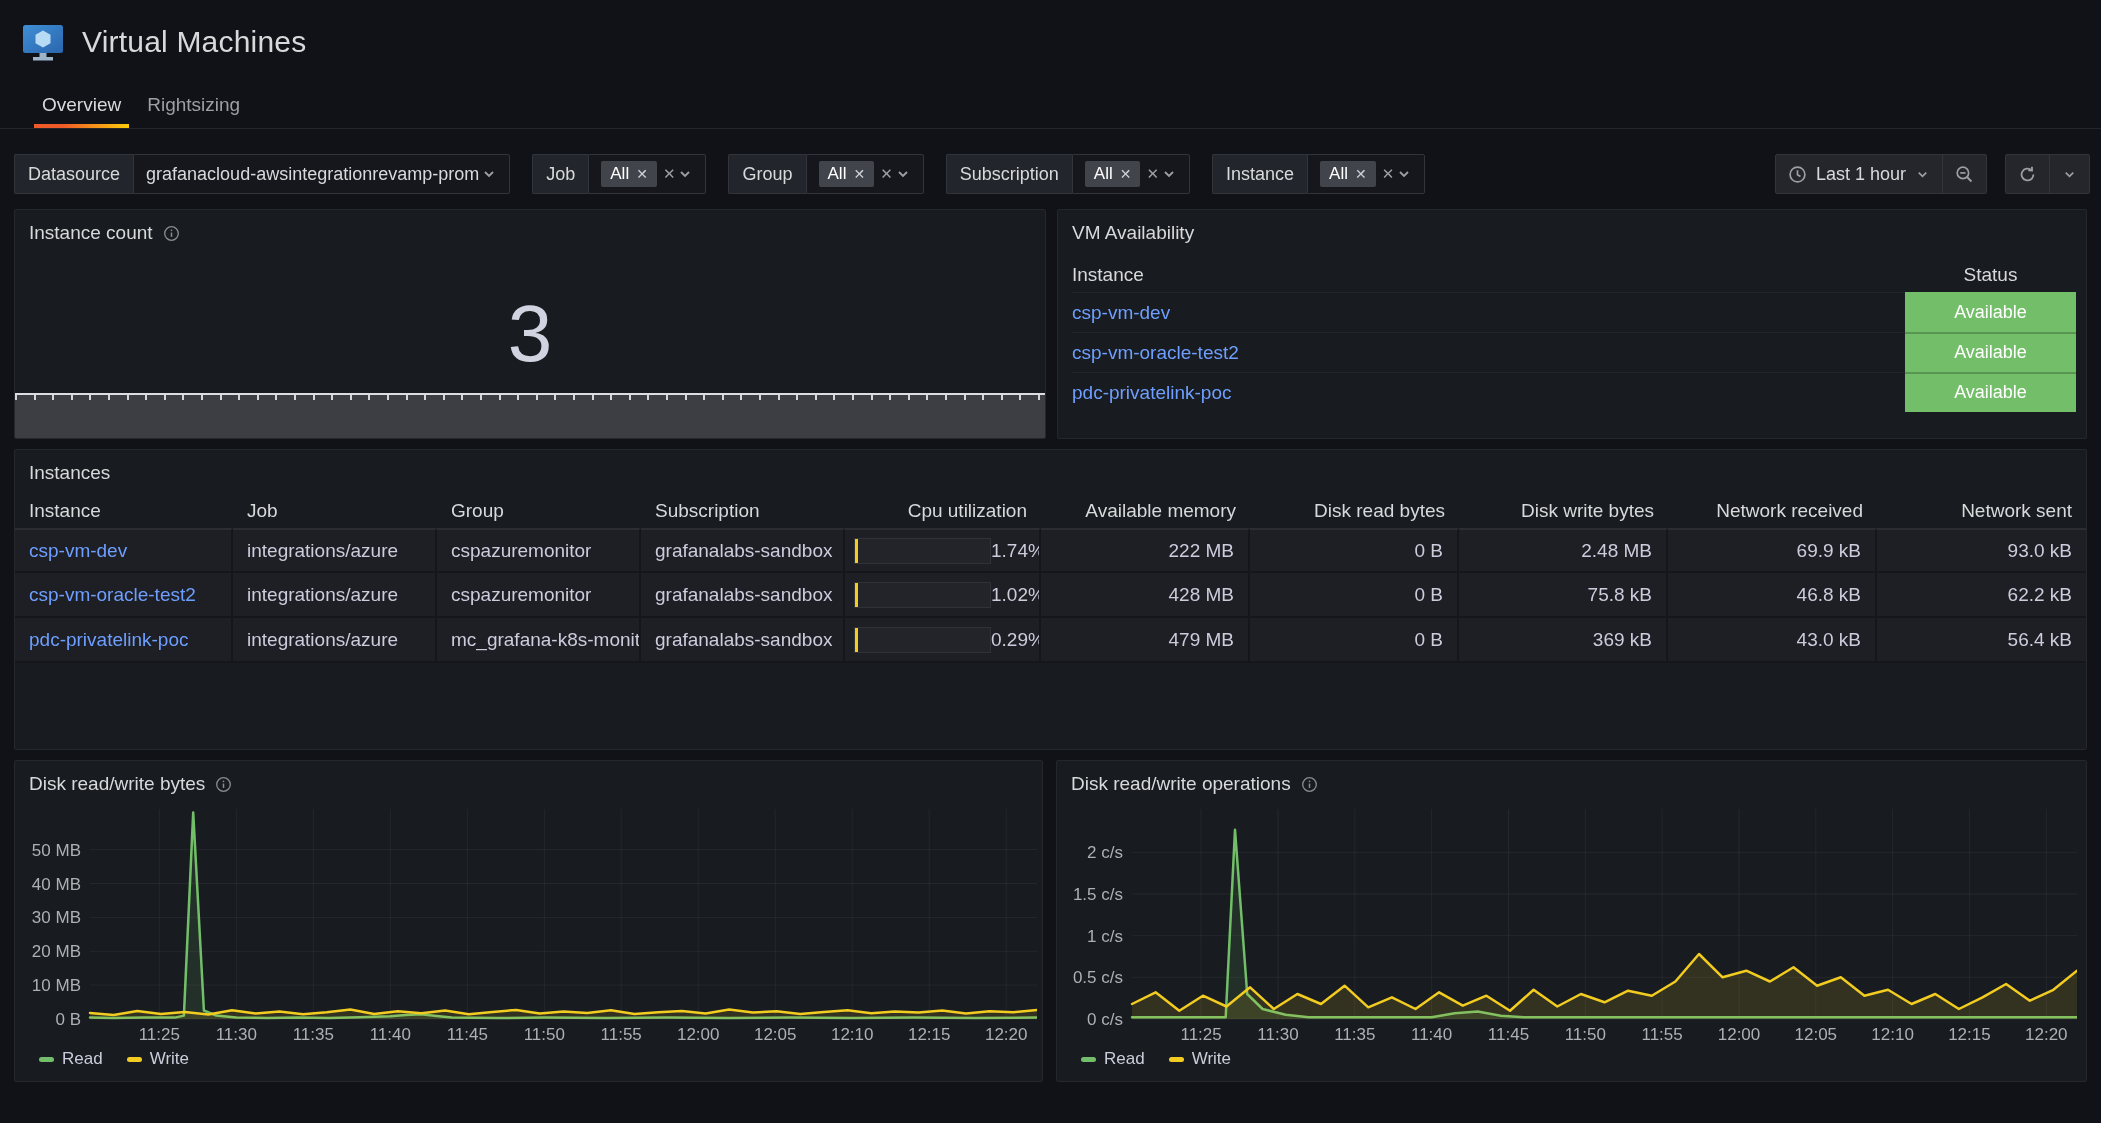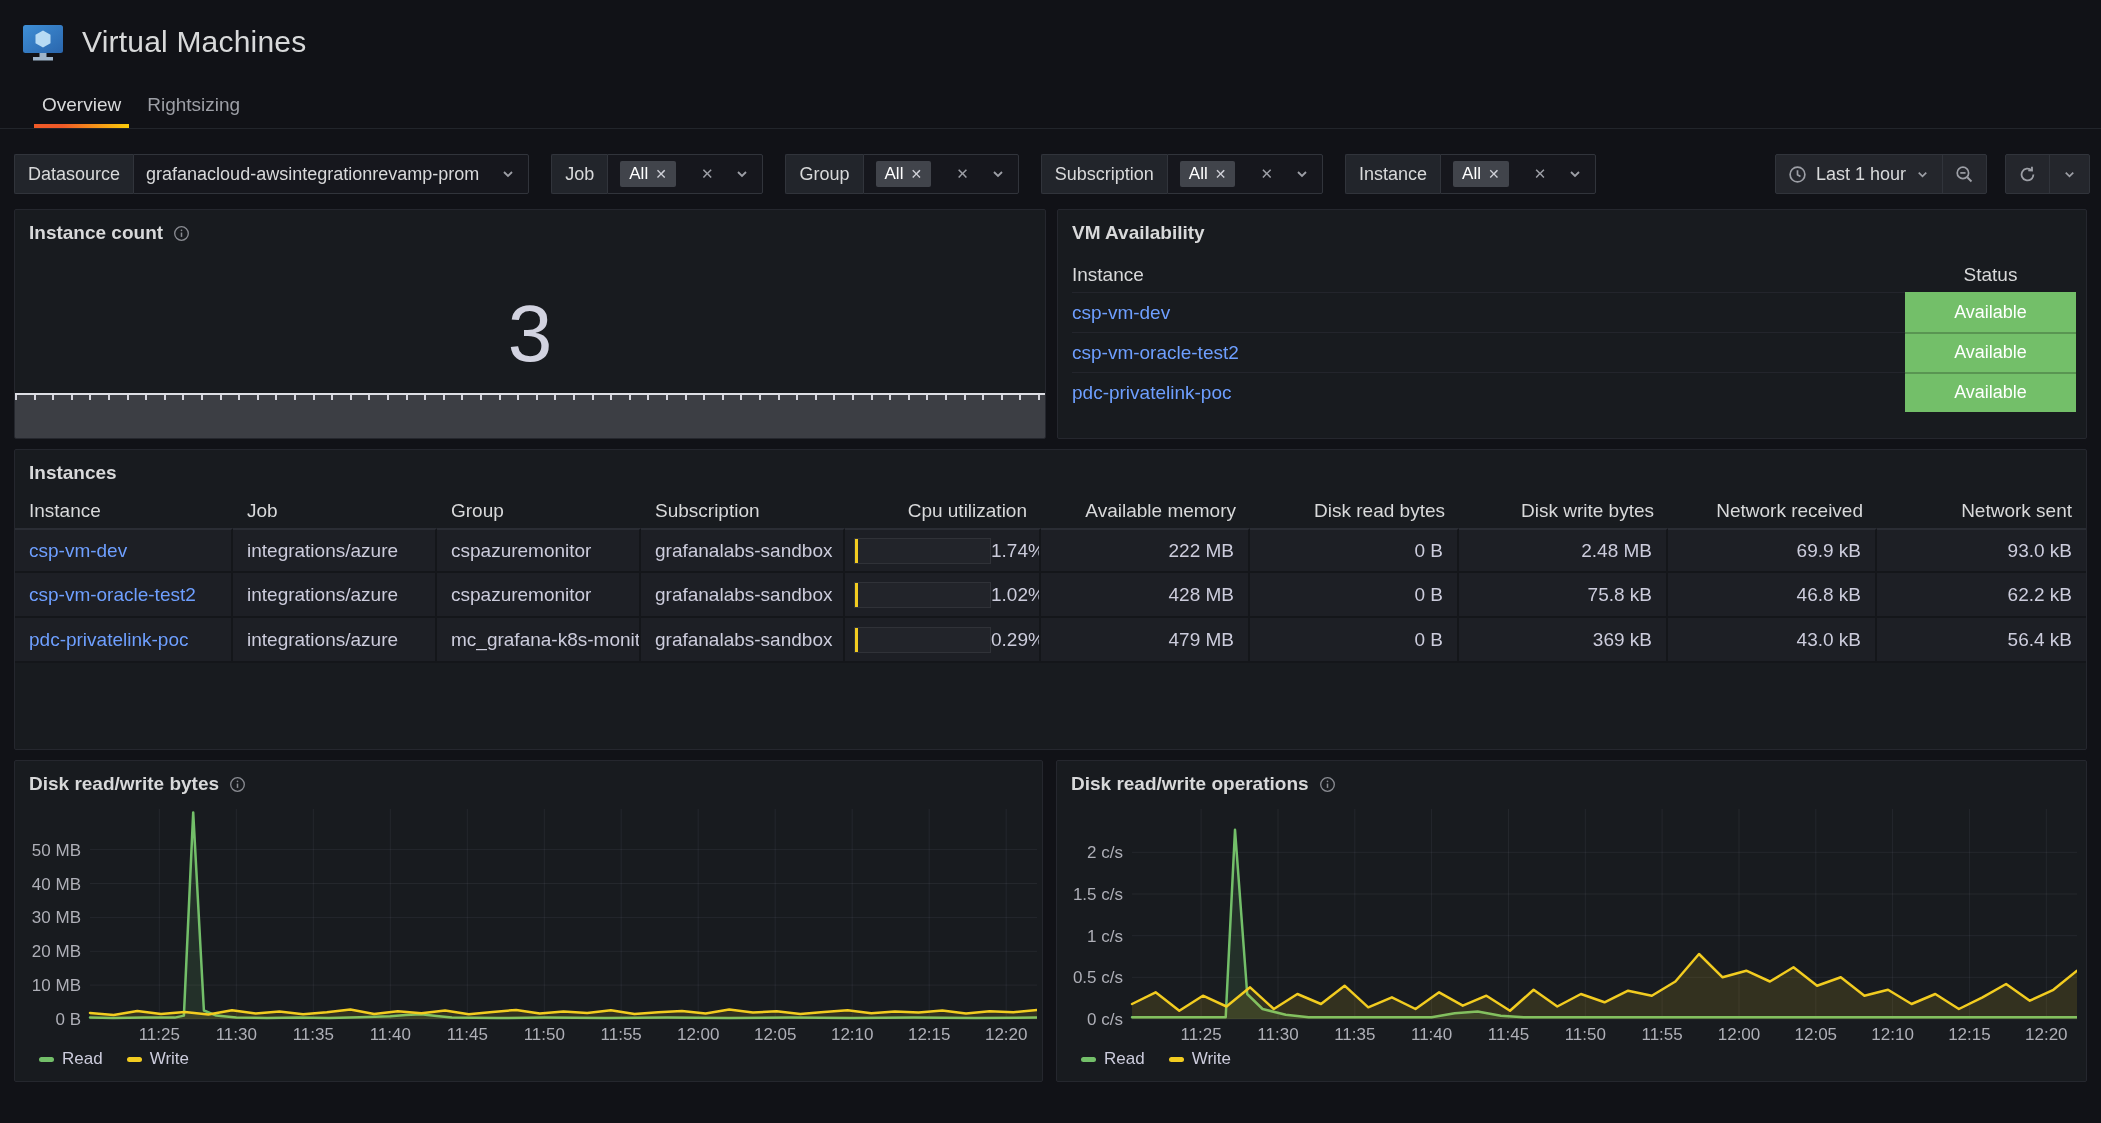--- a/index.html
+++ b/index.html
@@ -21,37 +21,37 @@
   .tab.active{color:var(--bright);}
   .tab.active::after{content:"";position:absolute;left:0;right:0;bottom:0;height:4px;
     background:linear-gradient(90deg,#f05a28 30%,#fbca0a 99%);}
   .tabline{height:1px;background:#22252b;}
 
   
   .filter-row{display:flex;align-items:center;gap:22px;margin:25px 11px 0 14px;height:40px;}
   .control{display:flex;height:40px;}
   .control-label{display:flex;align-items:center;background:var(--ctrl-bg);border:1px solid var(--ctrl-border);
     border-right:none;padding:0 13px;font-size:18px;color:var(--bright);border-radius:2px 0 0 2px;white-space:nowrap;}
-  .control-value{display:flex;align-items:center;gap:21px;border:1px solid var(--ctrl-border);
+  .control-value{display:flex;align-items:center;gap:2px;border:1px solid var(--ctrl-border);
     padding:4px 12px;font-size:18px;color:var(--bright);border-radius:0 2px 2px 0;background:#16171d;white-space:nowrap;}
   .chip{display:inline-flex;align-items:center;gap:7px;background:#41444b;border-radius:2px;padding:3px 9px;font-size:17px;color:#fff;}
   .chip-x{font-size:14px;color:#d0d1d8;cursor:pointer;}
   .clear-x{font-size:15px;color:var(--dim);cursor:pointer;margin-left:4px;}
   .icon{color:var(--dim);display:inline-flex;}
   .right-tools{margin-left:auto;display:flex;gap:18px;}
   .toolbtn{display:flex;align-items:center;height:40px;background:#24262c;border:1px solid var(--ctrl-border);
     border-radius:2px;color:var(--bright);font-size:18px;cursor:pointer;}
   .toolbtn .seg{display:flex;align-items:center;gap:9px;padding:0 12px;height:100%;}
   .toolbtn .divider{width:1px;height:100%;background:var(--ctrl-border);}
 
   
   .row1{display:flex;gap:11px;margin:15px 14px 0 14px;height:230px;}
   .row2{display:flex;gap:13px;margin:10px 14px 0 14px;height:322px;}
   .panel{position:relative;background:var(--panel);border:1px solid var(--border);border-radius:2px;overflow:hidden;}
-  .panel-title{display:flex;align-items:center;gap:10px;padding:12px 0 0 14px;font-size:19px;font-weight:700;color:var(--bright);}
+  .panel-title{display:flex;align-items:center;gap:10px;padding:12px 0 0 14px;font-size:19px;font-weight:400;color:var(--bright);}
   .p-count{flex:0 0 1032px;}
   .p-avail{flex:1;}
   .p-instances{margin:10px 14px 0 14px;height:301px;}
   .p-chart-l{flex:0 0 1029px;}
   .p-chart-r{flex:1;}
 
   
   .stat-wrap{position:absolute;left:0;right:0;top:64px;bottom:45px;display:flex;align-items:center;justify-content:center;}
   .stat-value{font-size:80px;color:#d2d3e0;line-height:1;}
   .stat-gauge{position:absolute;left:0;right:0;bottom:0;height:45px;background:#3c3e44;}

